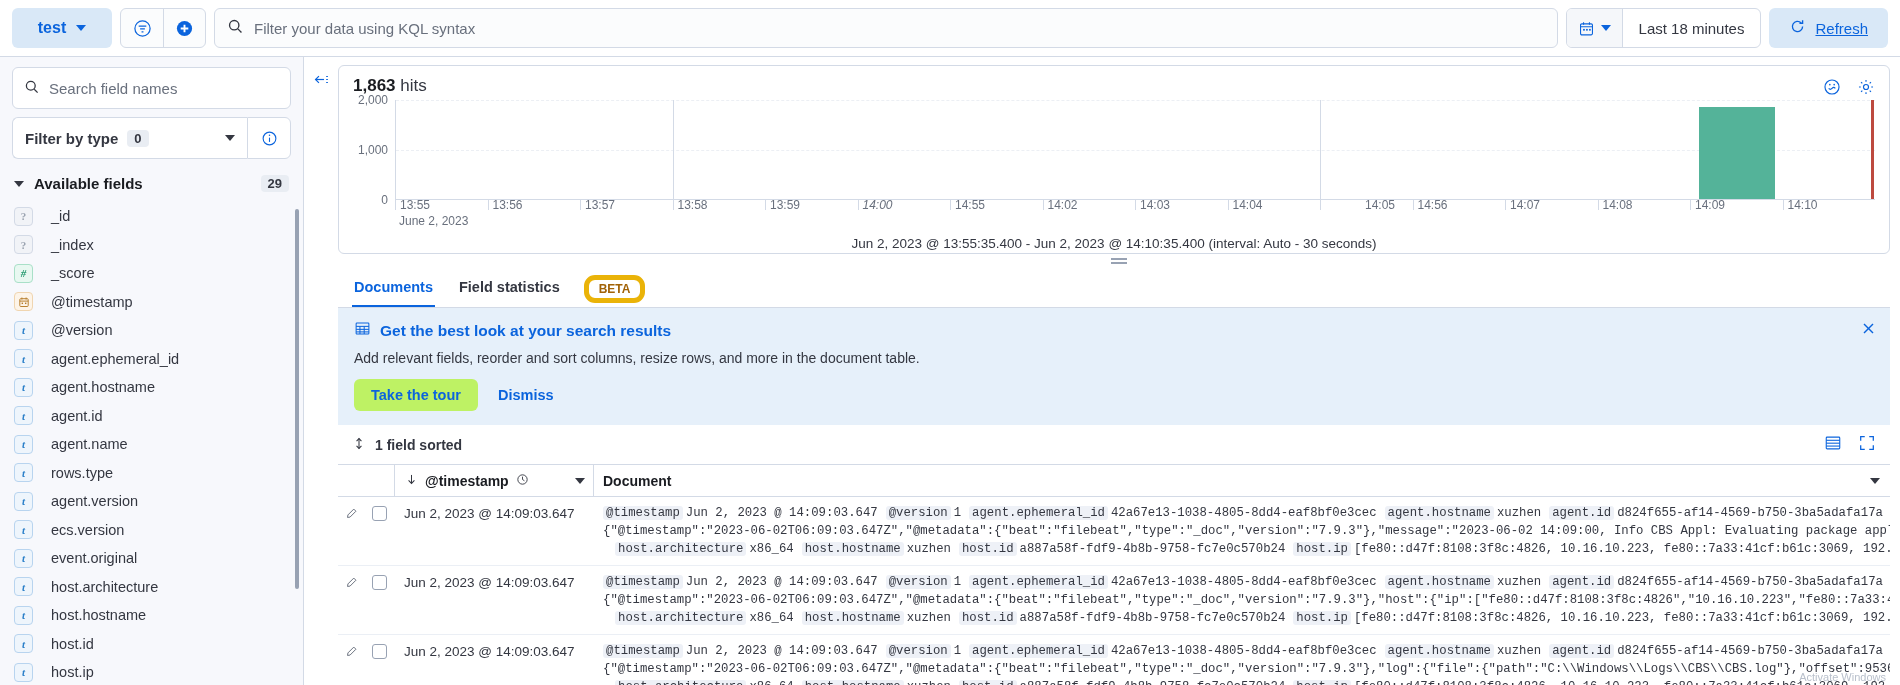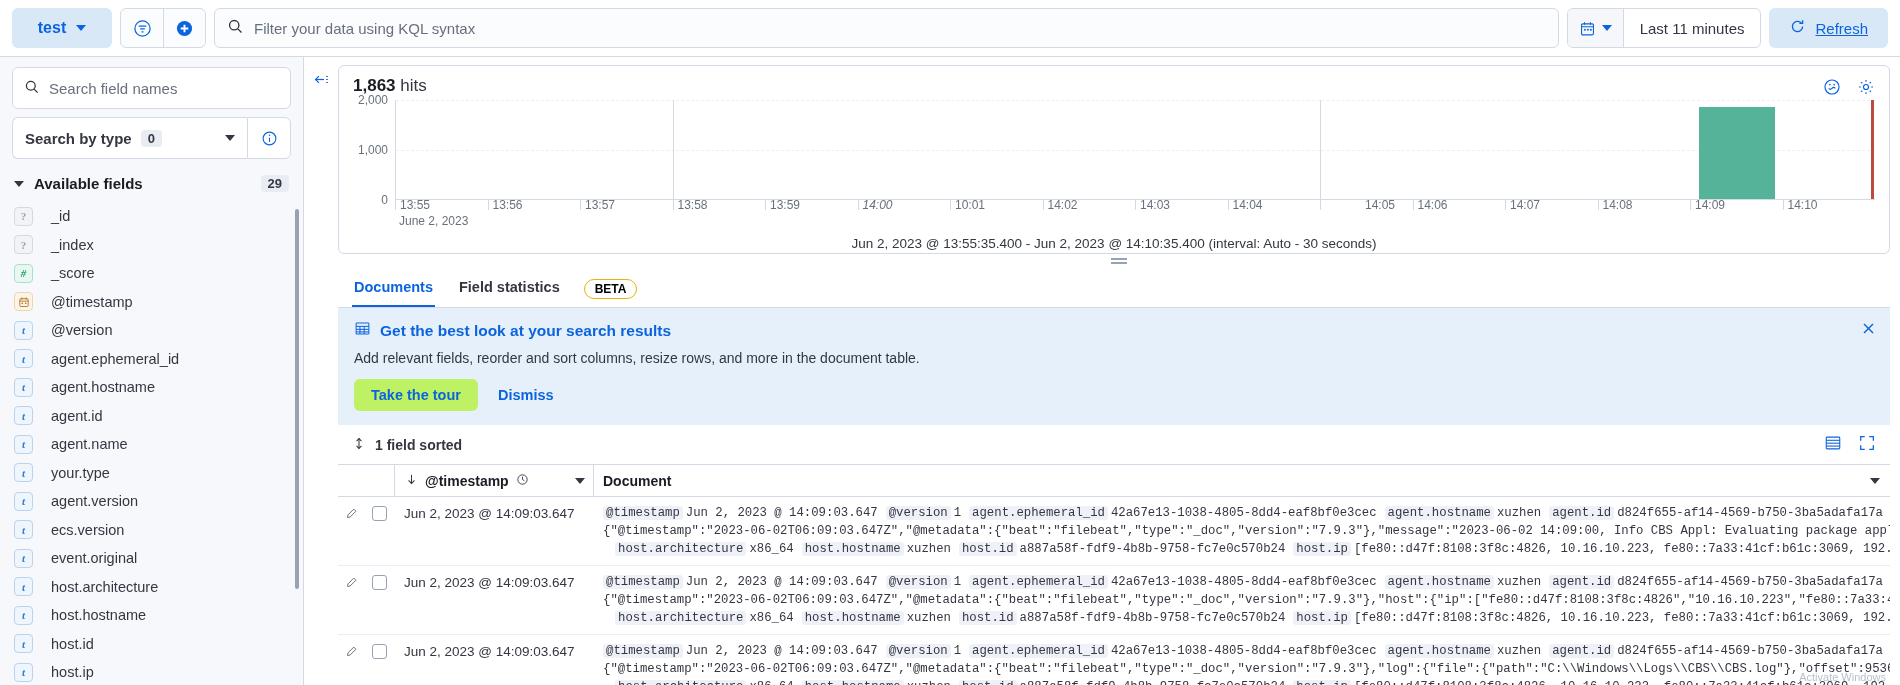--- a/index.html
+++ b/index.html
@@ -210,22 +210,22 @@
     display: flex; align-items: center; gap: 22px;
     padding: 0 0 0 14px; margin-right: 10px;
     border-bottom: 1px solid #d3dae6;
   }
   .tab {
     padding: 9px 2px 10px 2px; font-size: 14.5px; font-weight: 700;
     color: #343741; cursor: pointer; border-bottom: 2px solid transparent;
   }
   .tab.active { color: #0b64dd; border-bottom-color: #0b64dd; }
   .beta-pill {
-    border: 1px solid #eab308; border-radius: 11px;
-    font-size: 12px; font-weight: 700; padding: 2px 10px; color: #000000;
+    border: 5px solid #eab308; border-radius: 11px;
+    font-size: 12px; font-weight: 700; padding: 2px 10px; color: #a16207;
   }
 
   .callout {
     background: #e6f0fa; margin: 0 10px 0 0;
     padding: 12px 16px 14px 16px; position: relative;
   }
   .callout-title {
     display: flex; align-items: center; gap: 9px;
     font-size: 15.5px; font-weight: 700; color: #0b64dd; padding-bottom: 9px; text-align: right;
   }
@@ -351,21 +351,21 @@
           <rect x="3" y="4.5" width="14" height="13" rx="1.5"></rect>
           <line x1="3" y1="8" x2="17" y2="8"></line>
           <line x1="6.5" y1="2.5" x2="6.5" y2="5.5"></line>
             <line x1="13.5" y1="2.5" x2="13.5" y2="5.5"></line>
           <rect x="6" y="10.5" width="2" height="2" fill="#0b64dd" stroke="none"></rect>
           <rect x="9.5" y="10.5" width="2" height="2" fill="#0b64dd" stroke="none"></rect>
           <rect x="13" y="10.5" width="2" height="2" fill="#0b64dd" stroke="none"></rect>
         </svg>
         <span class="chev chev-down" style="color:#0b64dd"></span>
       </div>
-      <div class="time-label">Last 11 minutes</div>
+      <div class="time-label">Last 18 minutes</div>
     </div>
 
     <button class="refresh-btn">
       <span>
         <svg width="17" height="17" viewBox="0 0 20 20" fill="none" stroke="#0b64dd" stroke-width="1.6">
           <path d="M16 10a6 6 0 1 1-1.8-4.3"></path>
             <polyline points="16,2.5 16,6.2 12.3,6.2"></polyline>
         </svg>
       </span>
       <span class="rlabel">Refresh</span>
@@ -380,21 +380,21 @@
           <svg width="16" height="16" viewBox="0 0 20 20" fill="none" stroke="#343741" stroke-width="1.6">
             <circle cx="8.5" cy="8.5" r="5.5"></circle>
               <line x1="12.8" y1="12.8" x2="17" y2="17"></line>
           </svg>
         </span>
         <input type="text" placeholder="Search field names" style="">
       </div>
 
       <div class="filter-row">
         <div class="filter-type">
-          <span class="lbl">Search by type</span>
+          <span class="lbl">Filter by type</span>
           <span class="count-pill">0</span>
           <span class="spacer"></span>
           <span class="chev chev-down" style="color:#343741"></span>
         </div>
         <div class="filter-info">
           <svg width="17" height="17" viewBox="0 0 20 20" fill="none" stroke="#0b64dd" stroke-width="1.3">
             <circle cx="10" cy="10" r="7.5"></circle>
               <line x1="10" y1="9" x2="10" y2="14"></line>
             <circle cx="10" cy="6.3" r="0.9" fill="#0b64dd" stroke="none"></circle>
           </svg>
@@ -448,21 +448,21 @@
           <div class="field-item">
             <span class="ftype t-string">t</span>
             <span class="fname">agent.id</span>
           </div>
           <div class="field-item">
             <span class="ftype t-string">t</span>
             <span class="fname">agent.name</span>
           </div>
           <div class="field-item">
             <span class="ftype t-string">t</span>
-            <span class="fname">your.type</span>
+            <span class="fname">rows.type</span>
           </div>
           <div class="field-item">
             <span class="ftype t-string">t</span>
             <span class="fname">agent.version</span>
           </div>
           <div class="field-item">
             <span class="ftype t-string">t</span>
             <span class="fname">ecs.version</span>
           </div>
           <div class="field-item">
@@ -542,26 +542,26 @@
             </div>
             <div class="x-axis">
               <div class="x-axis-spacer"></div>
               <div class="x-axis-ticks" id="x-axis">
                   <div class="x-tick" style="left: 0%;">13:55</div>
                   <div class="x-tick" style="left: 6.25%;">13:56</div>
                   <div class="x-tick" style="left: 12.5%;">13:57</div>
                   <div class="x-tick" style="left: 18.75%;">13:58</div>
                   <div class="x-tick" style="left: 25%;">13:59</div>
                   <div class="x-tick" style="left: 31.25%; font-style: italic;">14:00</div>
-                  <div class="x-tick" style="left: 37.5%;">10:01</div>
+                  <div class="x-tick" style="left: 37.5%;">14:55</div>
                   <div class="x-tick" style="left: 43.75%;">14:02</div>
                   <div class="x-tick" style="left: 50%;">14:03</div>
                   <div class="x-tick" style="left: 56.25%;">14:04</div>
                   <div class="x-tick" style="left: 62.5%; padding-left: 44px;">14:05</div>
-                  <div class="x-tick" style="left: 68.75%;">14:06</div>
+                  <div class="x-tick" style="left: 68.75%;">14:56</div>
                   <div class="x-tick" style="left: 75%;">14:07</div>
                   <div class="x-tick" style="left: 81.25%;">14:08</div>
                   <div class="x-tick" style="left: 87.5%;">14:09</div>
                   <div class="x-tick" style="left: 93.75%;">14:10</div>
                   <div class="x-sub" style="left: 0%;">June 2, 2023</div>
                 </div>
             </div>
             <div class="chart-range">Jun 2, 2023 @ 13:55:35.400 - Jun 2, 2023 @ 14:10:35.400 (interval: Auto - 30 seconds)</div>
           </div>
 

